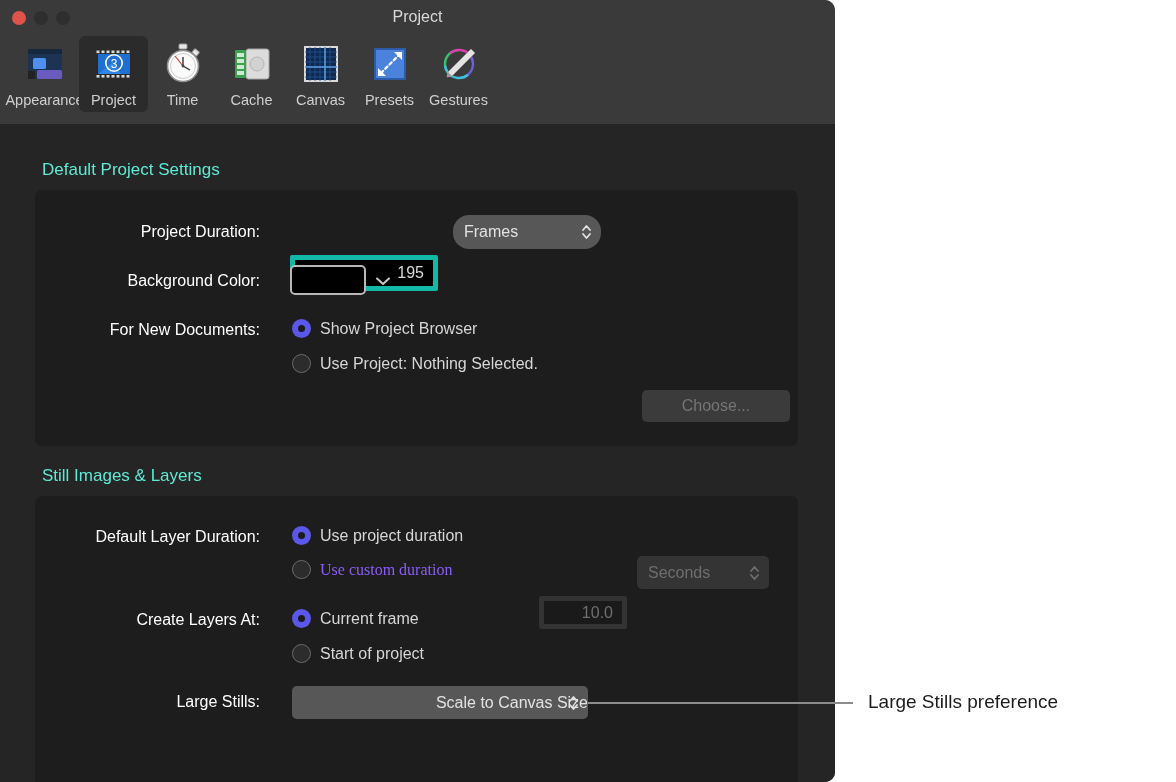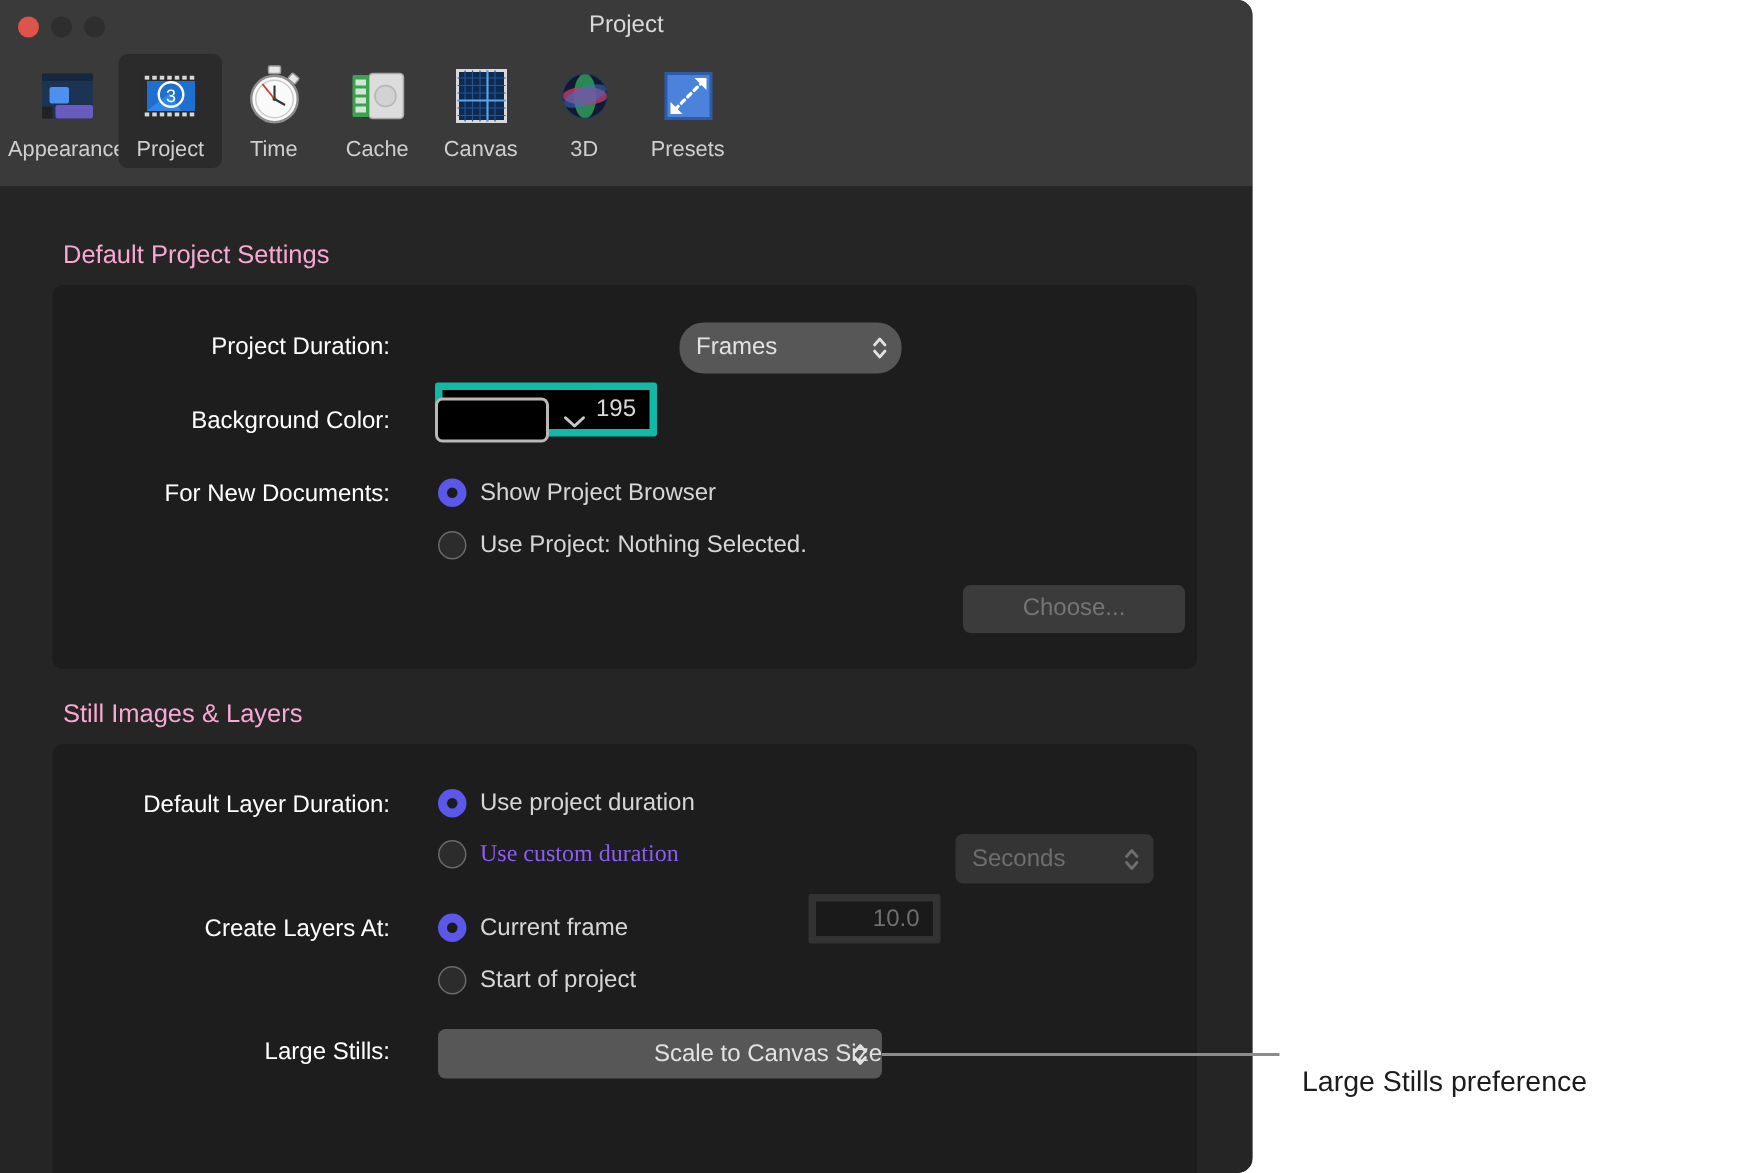--- a/index.html
+++ b/index.html
@@ -62,21 +62,21 @@
 
   
   .content {
     position: relative;
     background: #252525;
     height: calc(782px - 124px);
     padding: 0;
   }
   .section-title {
     position: absolute;
-    font-size: 17px; color: #f9a8d4;
+    font-size: 17px; color: #5eead4;
   }
   .groupbox {
     position: absolute;
     background: #1d1d1d;
     border-radius: 7px;
   }
 
   .row-label {
     position: absolute;
     font-size: 16px; color: #ffffff;
@@ -292,48 +292,49 @@
               <line x1="7" y1="31" x2="39" y2="31"></line>
                 <line x1="7" y1="36" x2="39" y2="36"></line>
             </g>
             <line x1="7" y1="26" x2="39" y2="26" stroke="#5fa3e8" stroke-width="1.4"></line>
             <line x1="27" y1="6" x2="27" y2="40" stroke="#5fa3e8" stroke-width="1.4"></line>
           </svg>
         </div>
         <div class="tblabel">Canvas</div>
       </div>
 
-      <div class="tbitem">
-        <div class="tbicon">
-          <svg width="46" height="46" viewBox="0 0 46 46">
-            <circle cx="23" cy="23" r="15" fill="#111a2e"></circle>
-            <ellipse cx="23" cy="23" rx="7.5" ry="15" fill="#2f9c5a" opacity="0.85"></ellipse>
-            <ellipse cx="23" cy="23" rx="15" ry="6" fill="#c0396b" opacity="0.8"></ellipse>
-            <ellipse cx="23" cy="23" rx="15" ry="6" transform="rotate(-22 23 23)" fill="#3b6fc4" opacity="0.55"></ellipse>
-            <circle cx="23" cy="23" r="15" fill="none" stroke="#2a3a5c"></circle>
-          </svg>
-        </div>
-        <div class="tblabel">3D</div>
-      </div>
 
       <div class="tbitem">
         <div class="tbicon">
           <svg width="46" height="46" viewBox="0 0 46 46">
             <rect x="7" y="7" width="32" height="32" fill="#2e5ba8"></rect>
             <rect x="9" y="9" width="28" height="28" fill="#4a82dc"></rect>
             <g stroke="#ffffff" stroke-width="2.2" stroke-linecap="round" stroke-dasharray="3 3">
               <line x1="14" y1="32" x2="32" y2="14"></line>
             </g>
             <polygon points="11,35 11,27 19,35" fill="#ffffff"></polygon>
             <polygon points="35,11 35,19 27,11" fill="#ffffff"></polygon>
           </svg>
         </div>
         <div class="tblabel">Presets</div>
       </div>
 
+      <div class="tbitem">
+        <div class="tbicon">
+          <svg width="46" height="46" viewBox="0 0 46 46">
+            <circle cx="23" cy="23" r="14" fill="none" stroke="#35c06a" stroke-width="2.4" stroke-dasharray="30 90" transform="rotate(140 23 23)"></circle>
+            <circle cx="23" cy="23" r="14" fill="none" stroke="#d83fb0" stroke-width="2.4" stroke-dasharray="30 90" transform="rotate(230 23 23)"></circle>
+            <circle cx="23" cy="23" r="14" fill="none" stroke="#6d5fd8" stroke-width="2.4" stroke-dasharray="30 90" transform="rotate(320 23 23)"></circle>
+            <circle cx="23" cy="23" r="14" fill="none" stroke="#3fbfd8" stroke-width="2.4" stroke-dasharray="30 90" transform="rotate(50 23 23)"></circle>
+            <polygon points="35,8 39,12 16,35 11,36 12,31" fill="#e4e4e4" stroke="#9b9b9b" stroke-width="0.8"></polygon>
+            <polygon points="11,36 12,31 16,35" fill="#9a9a9a"></polygon>
+          </svg>
+        </div>
+        <div class="tblabel">Gestures</div>
+      </div>
 
     </div>
 
     <div class="content">
 
       <div class="section-title" style="left:42px; top:36px;">Default Project Settings</div>
 
       <div class="groupbox" style="left:35px; top:66px; width:763px; height:256px;"></div>
 
       <div class="row-label" style="left:60px; top:99px; width:200px;">Project Duration:</div>
@@ -405,15 +406,15 @@
             <polyline points="3,8 6.5,4 10,8" fill="none" stroke="#e2e2e2" stroke-width="1.8" stroke-linecap="round" stroke-linejoin="round"></polyline>
             <polyline points="3,12 6.5,16 10,12" fill="none" stroke="#e2e2e2" stroke-width="1.8" stroke-linecap="round" stroke-linejoin="round"></polyline>
           </svg>
         </span>
       </div>
 
     </div>
   </div>
 
   <div class="callout-line" style="left:588px; top:702px; width:265px;"></div>
-  <div class="callout-text" style="left:868px; top:691px;margin-top:20px;">Large Stills preference</div>
+  <div class="callout-text" style="left:868px; top:691px;">Large Stills preference</div>
 
 </div>
 
 </body></html>

